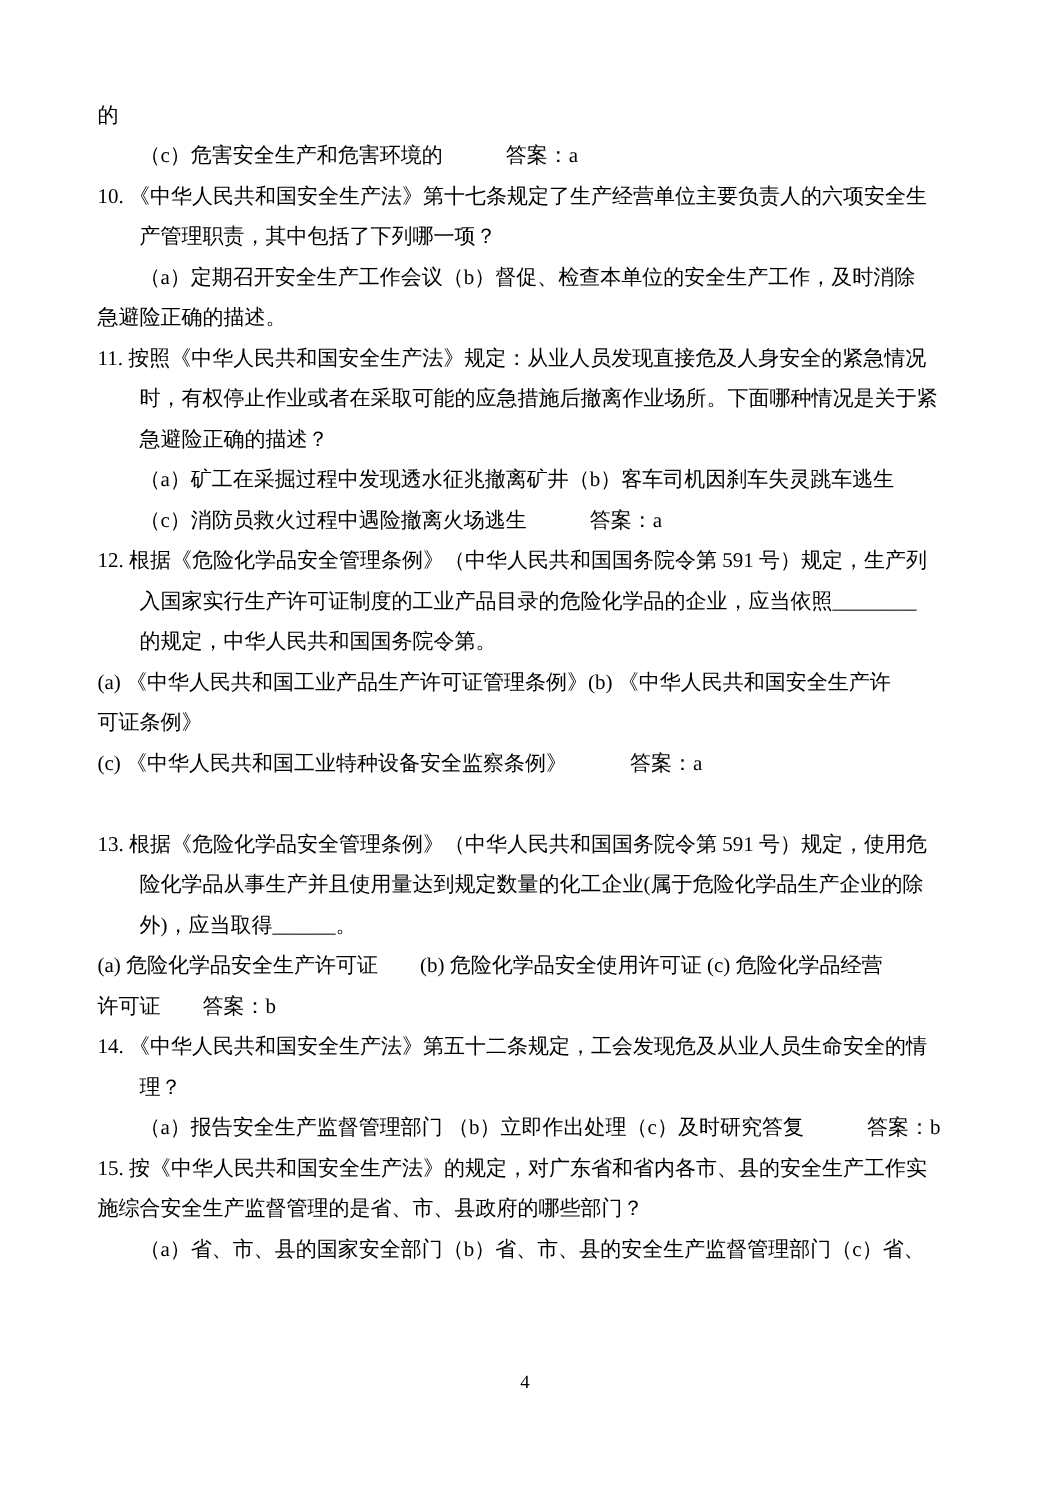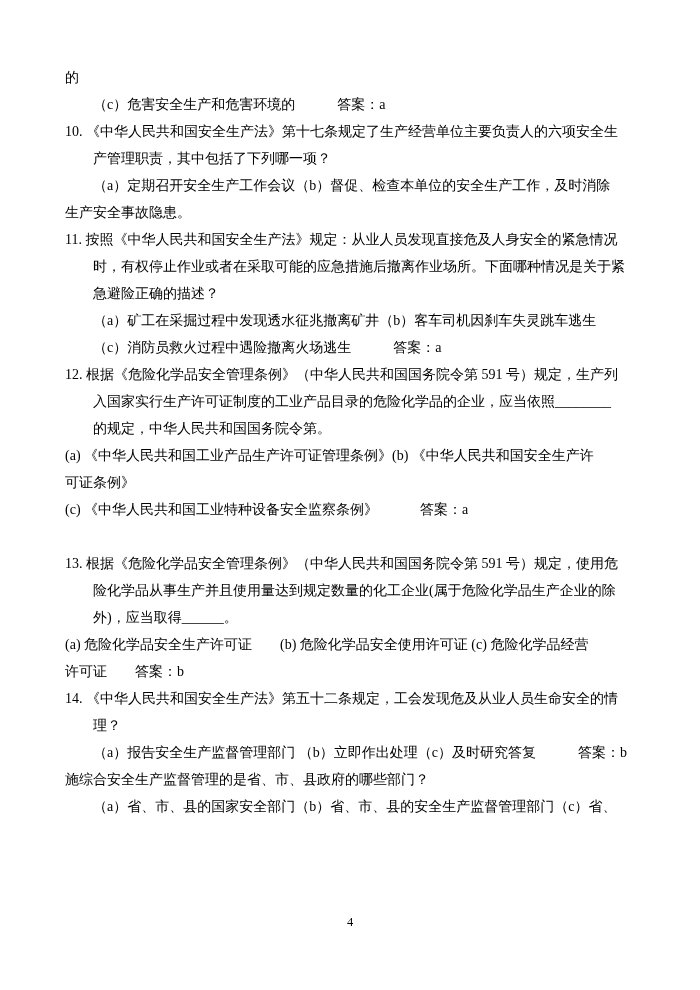--- a/index.html
+++ b/index.html
@@ -48,40 +48,41 @@
 </head>
 <body>
 
 <div class="page">
   <div class="doc-body">
       <div class="line">的</div>
       <div class="line indent">（c）危害安全生产和危害环境的　　　答案：a</div>
       <div class="line">10. 《中华人民共和国安全生产法》第十七条规定了生产经营单位主要负责人的六项安全生</div>
       <div class="line indent">产管理职责，其中包括了下列哪一项？</div>
       <div class="line indent">（a）定期召开安全生产工作会议（b）督促、检查本单位的安全生产工作，及时消除</div>
-      <div class="line">生产安全事故隐患。</div>
+      <div class="line">急避险正确的描述。</div>
       <div class="line">11. 按照《中华人民共和国安全生产法》规定：从业人员发现直接危及人身安全的紧急情况</div>
       <div class="line indent">时，有权停止作业或者在采取可能的应急措施后撤离作业场所。下面哪种情况是关于紧</div>
       <div class="line indent">急避险正确的描述？</div>
       <div class="line indent">（a）矿工在采掘过程中发现透水征兆撤离矿井（b）客车司机因刹车失灵跳车逃生</div>
       <div class="line indent">（c）消防员救火过程中遇险撤离火场逃生　　　答案：a</div>
       <div class="line">12. 根据《危险化学品安全管理条例》（中华人民共和国国务院令第 591 号）规定，生产列</div>
       <div class="line indent">入国家实行生产许可证制度的工业产品目录的危险化学品的企业，应当依照________</div>
       <div class="line indent">的规定，中华人民共和国国务院令第。</div>
       <div class="line">(a) 《中华人民共和国工业产品生产许可证管理条例》(b) 《中华人民共和国安全生产许</div>
       <div class="line">可证条例》</div>
       <div class="line">(c) 《中华人民共和国工业特种设备安全监察条例》　　　答案：a</div>
       <div class="line">&nbsp;</div>
       <div class="line">13. 根据《危险化学品安全管理条例》（中华人民共和国国务院令第 591 号）规定，使用危</div>
       <div class="line indent">险化学品从事生产并且使用量达到规定数量的化工企业(属于危险化学品生产企业的除</div>
       <div class="line indent">外)，应当取得______。</div>
       <div class="line">(a) 危险化学品安全生产许可证　　(b) 危险化学品安全使用许可证 (c) 危险化学品经营</div>
       <div class="line">许可证　　答案：b</div>
       <div class="line">14. 《中华人民共和国安全生产法》第五十二条规定，工会发现危及从业人员生命安全的情</div>
       <div class="line indent">理？</div>
       <div class="line indent">（a）报告安全生产监督管理部门 （b）立即作出处理（c）及时研究答复　　　答案：b</div>
+      <div class="line">15. 按《中华人民共和国安全生产法》的规定，对广东省和省内各市、县的安全生产工作实</div>
       <div class="line">施综合安全生产监督管理的是省、市、县政府的哪些部门？</div>
       <div class="line indent">（a）省、市、县的国家安全部门（b）省、市、县的安全生产监督管理部门（c）省、</div>
     </div>
   <div class="page-footer">
     <span class="page-number">4</span>
   </div>
 </div>
 
 </body></html>

